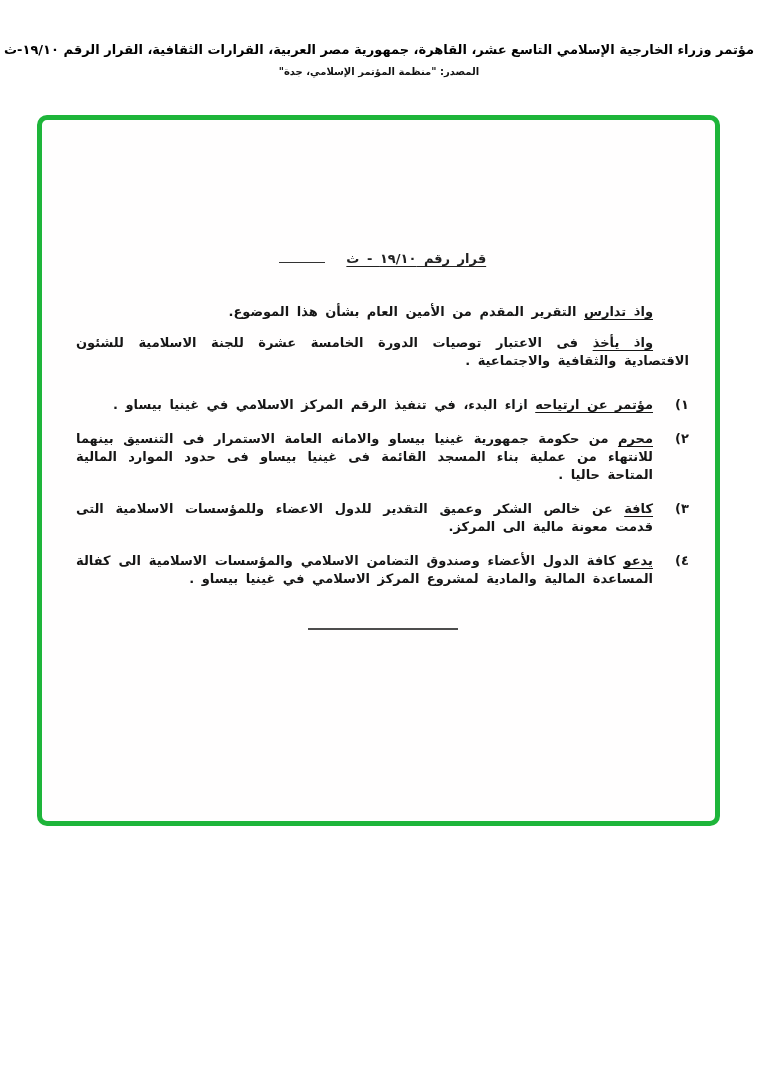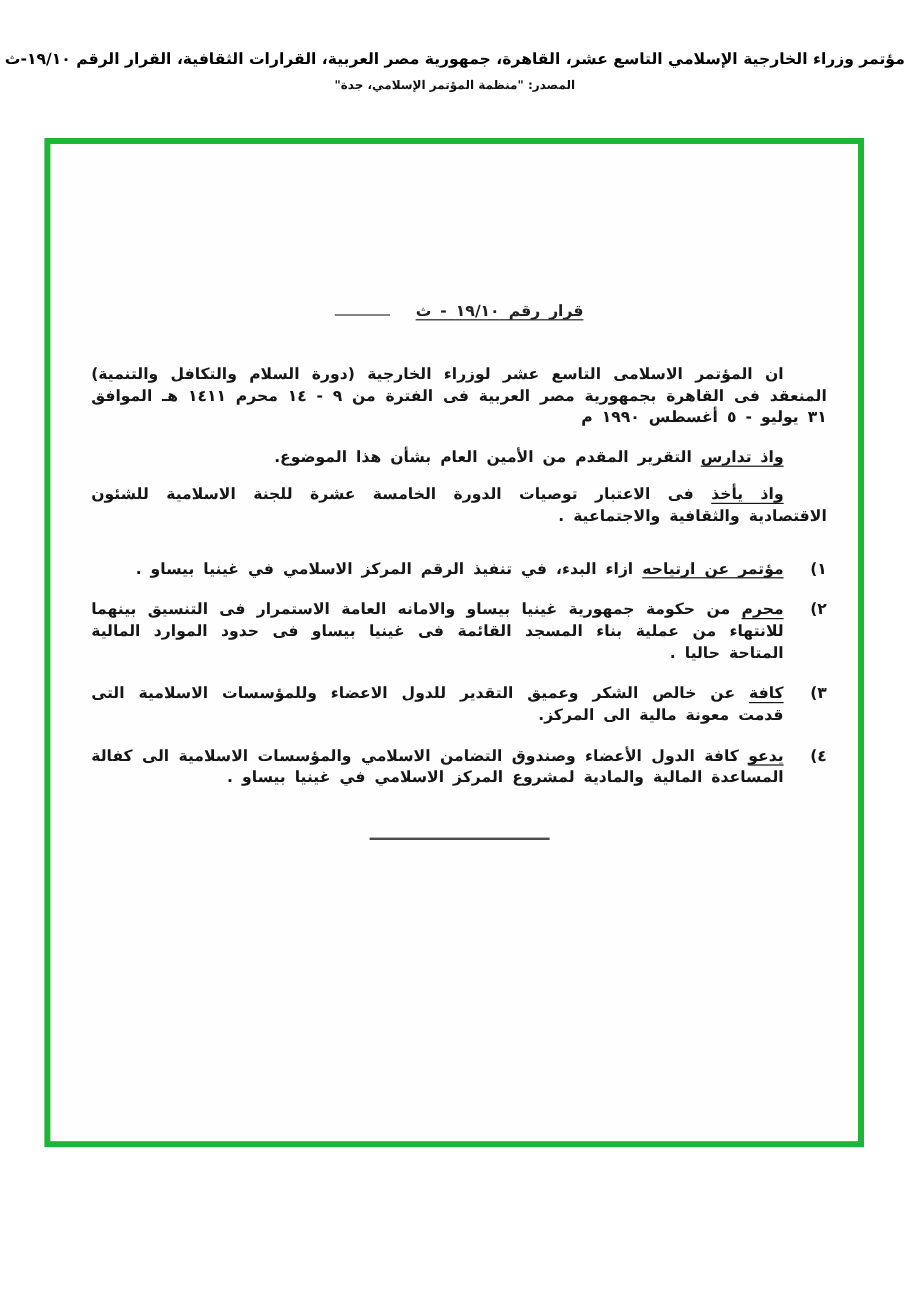--- a/index.html
+++ b/index.html
@@ -37,24 +37,24 @@
     margin-top: 9px;
     color: #111;
   }
 
   
   .frame {
     position: absolute;
     left: 37px;
     top: 115px;
     width: 683px;
-    height: 841px;
+    height: 711px;
     box-sizing: border-box;
     border: 5px solid var(--frame-green, #1eb53a);
-    border-radius: 0;
+    border-radius: 10px;
     background: #fffefe;
   }
 
   
   .content {
     direction: rtl;
     padding: 130px 26px 0 34px;
     font-size: 13px;
     font-weight: bold;
     line-height: 18px;
@@ -130,21 +130,20 @@
   <div class="frame">
     <div class="content">
 
       <div class="title-block">
         <div class="t-line">
           <span class="t-text">قرار رقم ١٩/١٠ - ث</span>
           <span class="blank-seg"></span>
         </div>
       </div>
 
-      <p class="para opening">ان المؤتمر الاسلامى التاسع عشر لوزراء الخارجية (دورة السلام والتكافل والتنمية) المنعقد فى القاهرة بجمهورية مصر العربية فى الفترة من ٩ - ١٤ محرم ١٤١١ هـ الموافق ٣١ يوليو - ٥ أغسطس ١٩٩٠ م</p>
 
 
       <p class="para">
         <span class="lead">واذ تدارس</span>
         <span>التقرير المقدم من الأمين العام بشأن هذا الموضوع.</span>
       </p>
 
       <p class="para">
         <span class="lead">واذ يأخذ</span>
         <span>فى الاعتبار توصيات الدورة الخامسة عشرة للجنة الاسلامية للشئون الاقتصادية والثقافية والاجتماعية .</span>

